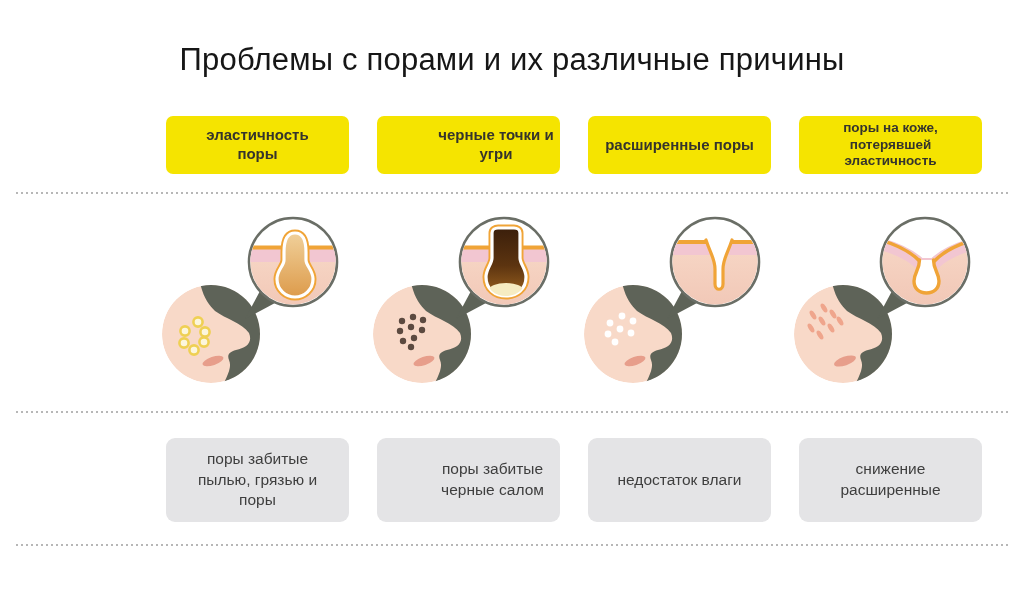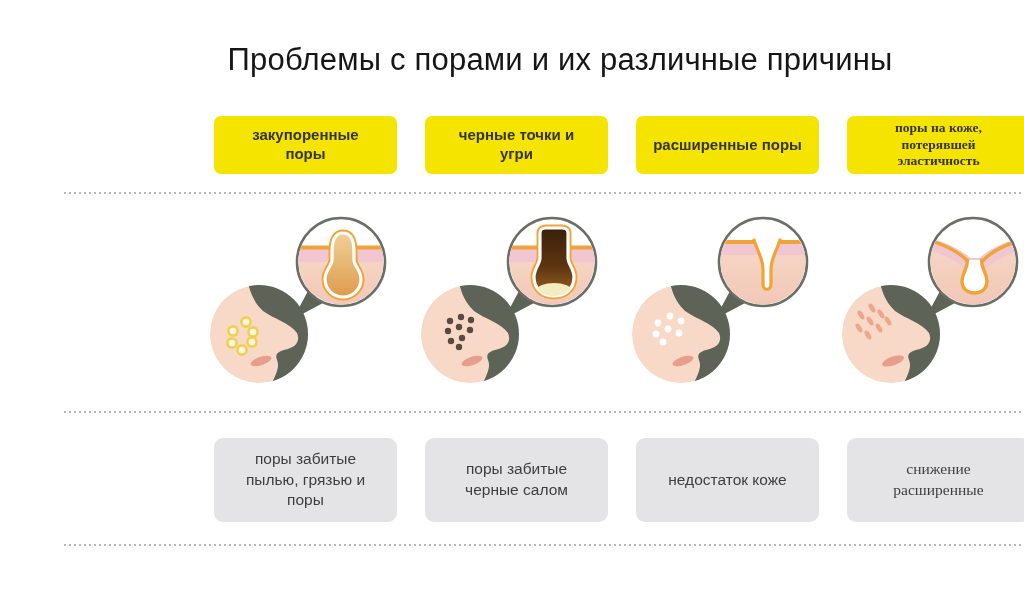--- a/index.html
+++ b/index.html
@@ -1,20 +1,20 @@
 <!DOCTYPE html>
 <html><head>
 <meta charset="utf-8">
 <style>
   html,body{margin:0;padding:0;}
   body{
     width:1024px;height:594px;position:relative;background:#ffffff;
     font-family:"Liberation Sans", sans-serif;overflow:hidden;
   }
-  .stage{position:absolute;inset:0;width:836px;height:594px;margin-left:48px;}
+  .stage{position:absolute;inset:0;width:836px;height:594px;}
 
   .title{
     position:absolute;top:42px;left:0;width:1024px;text-align:center;
     font-size:31px;font-weight:400;color:#161616;letter-spacing:.2px;
   }
 
   .divider{
     position:absolute;left:16px;width:992px;height:2px;
     background:repeating-linear-gradient(90deg,#aaaaaa 0 2px,transparent 2px 5px);
     opacity:.85;
@@ -40,42 +40,42 @@
   .cause{
     position:absolute;top:438px;height:84px;width:183px;
     background:#E4E4E6;border-radius:9px;
     display:flex;align-items:center;justify-content:center;text-align:center;
     color:#3e3e3e;font-size:15.5px;line-height:1.35;font-weight:400;
   }
   .cause span{display:block;max-width:135px;}
 
   
   .col1 .label,.col1 .cause{left:166px;}
-  .col2 .label,.col2 .cause{left:377px;}
+  .col2 .label,.col2 .cause{left:377px;justify-content:flex-end;}
   .col3 .label,.col3 .cause{left:588px;}
-  .col4 .label,.col4 .cause{left:799px;font-family:Liberation Serif, serif;}
+  .col4 .label,.col4 .cause{left:799px;}
   .col1 .illu{left:152px;}
   .col2 .illu{left:363px;}
   .col3 .illu{left:574px;}
   .col4 .illu{left:784px;}
 </style>
 </head>
 <body>
 
 <div class="stage">
 
   <div class="title">Проблемы с порами и их различные причины</div>
 
   <div class="divider d1"></div>
   <div class="divider d2"></div>
   <div class="divider d3"></div>
 
   <div class="col1">
     <div class="label">
-      <span>закупоренные поры</span>
+      <span>эластичность поры</span>
     </div>
     <svg class="illu" viewBox="0 0 200 200">
       <defs>
         <clipPath id="nc1">
             <circle cx="59" cy="131" r="49"></circle>
           </clipPath>
         <clipPath id="mc1">
             <circle cx="141" cy="59" r="42.6"></circle>
           </clipPath>
         <linearGradient id="derm1" x1="0" y1="0" x2="0" y2="1">
@@ -209,21 +209,21 @@
       <circle cx="141" cy="59" r="44" fill="#ffffff" stroke="#6A6E66" stroke-width="2.6"></circle>
       <g clip-path="url(#mc3)">
         <rect x="96" y="40" width="92" height="66" fill="url(#derm3)"></rect>
         <rect x="96" y="40" width="92" height="12" fill="#F2C6D1"></rect>
         <rect x="96" y="37" width="37" height="4" fill="#F0A437"></rect>
         <rect x="156" y="37" width="32" height="4" fill="#F0A437"></rect>
         <path d="M132,37 C137,52 141,56 141,66 L141,81 C141,88 149,88 149,81 L149,66 C149,56 153,52 158,37" fill="#ffffff" stroke="#F0A437" stroke-width="3.2" stroke-linecap="round"></path>
       </g>
     </svg>
     <div class="cause">
-      <span>недостаток коже</span>
+      <span>недостаток влаги</span>
     </div>
   </div>
 
   <div class="col4">
     <div class="label">
       <span>поры на коже, потерявшей эластичность</span>
     </div>
     <svg class="illu" viewBox="0 0 200 200">
       <defs>
         <clipPath id="nc4">

